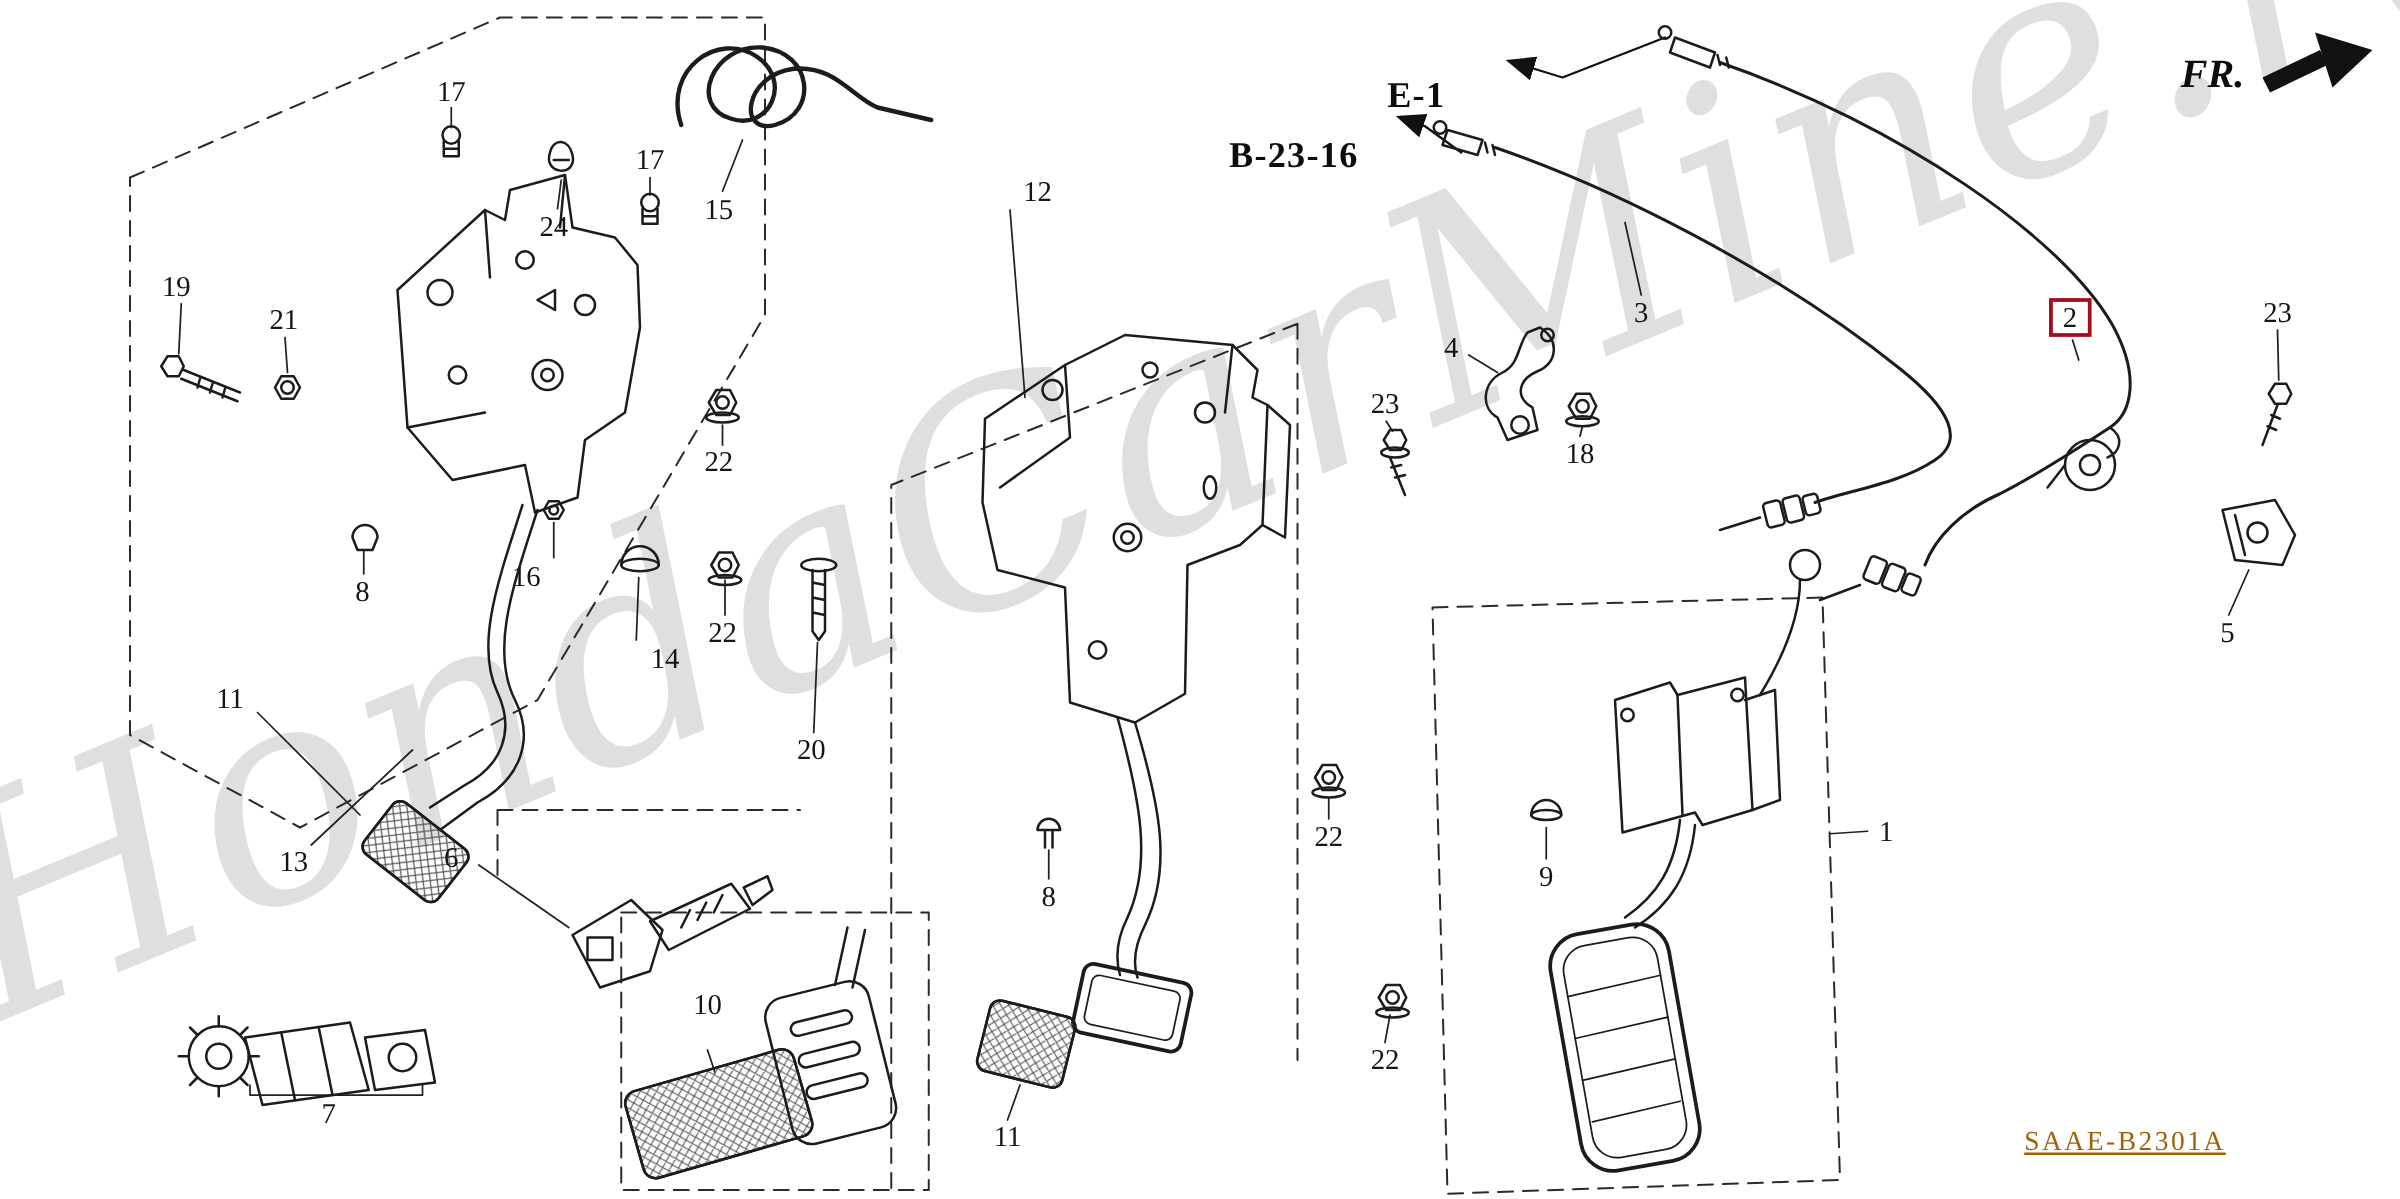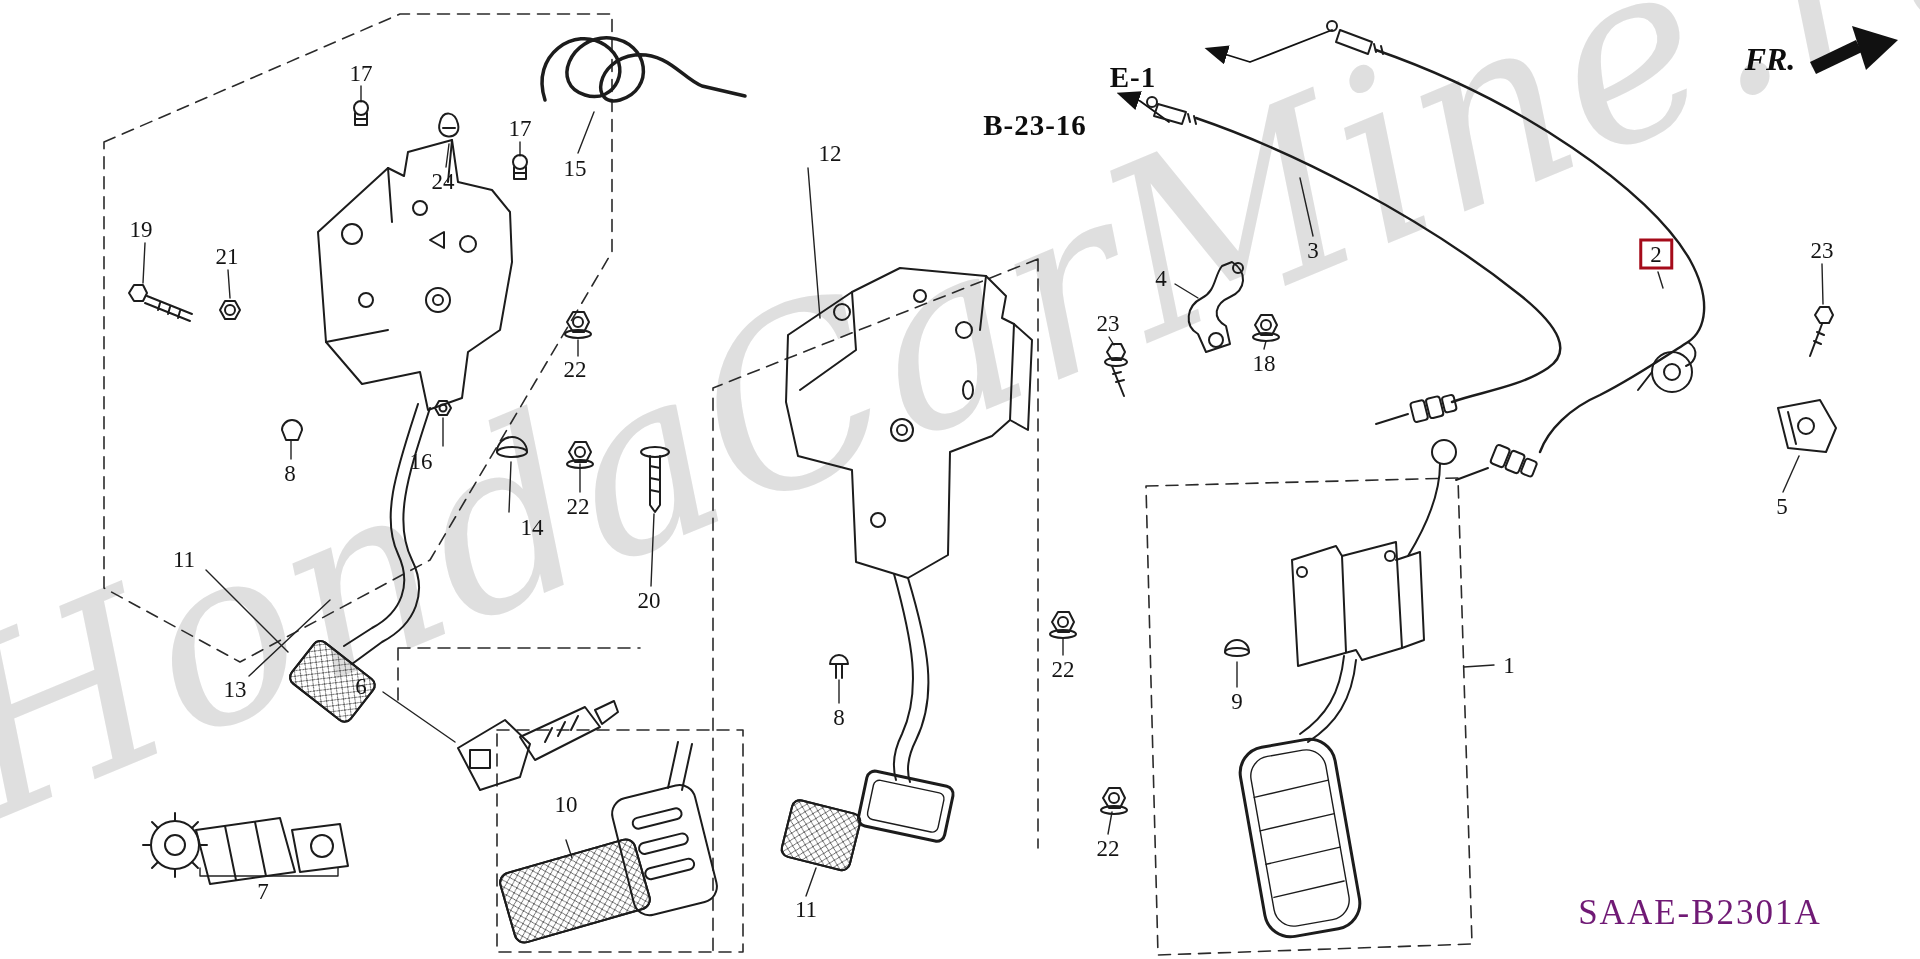--- a/index.html
+++ b/index.html
@@ -33,21 +33,21 @@
     font-weight:bold; font-size:29px; color:#0d0d0d; cursor:pointer;
     white-space:nowrap; letter-spacing:1px;margin-top:37px;
   }
   .fr-label {
     position:absolute; left:1770px; top:59px; transform:translate(-50%,-50%);
     font-weight:bold; font-style:italic; font-size:32px; color:#0d0d0d;
     z-index:2; white-space:nowrap;font-family:Liberation Serif, serif;
   }
   .diagram-code {
     position:absolute; left:1700px; top:913px; transform:translate(-50%,-50%);
-    font-size:35px; letter-spacing:2px; color:#701a75; z-index:2; white-space:nowrap;
+    font-size:22px; letter-spacing:2px; color:#a16207; z-index:2; white-space:nowrap;text-decoration:underline;
   }
 </style>
 </head>
 <body>
 
 <div id="stage">
 
   <div class="watermark">HondaCarMine.ru</div>
 
   <svg class="drawing" viewBox="0 0 1920 959" fill="none" stroke="#1c1c1c" stroke-width="2" stroke-linecap="round" stroke-linejoin="round">

